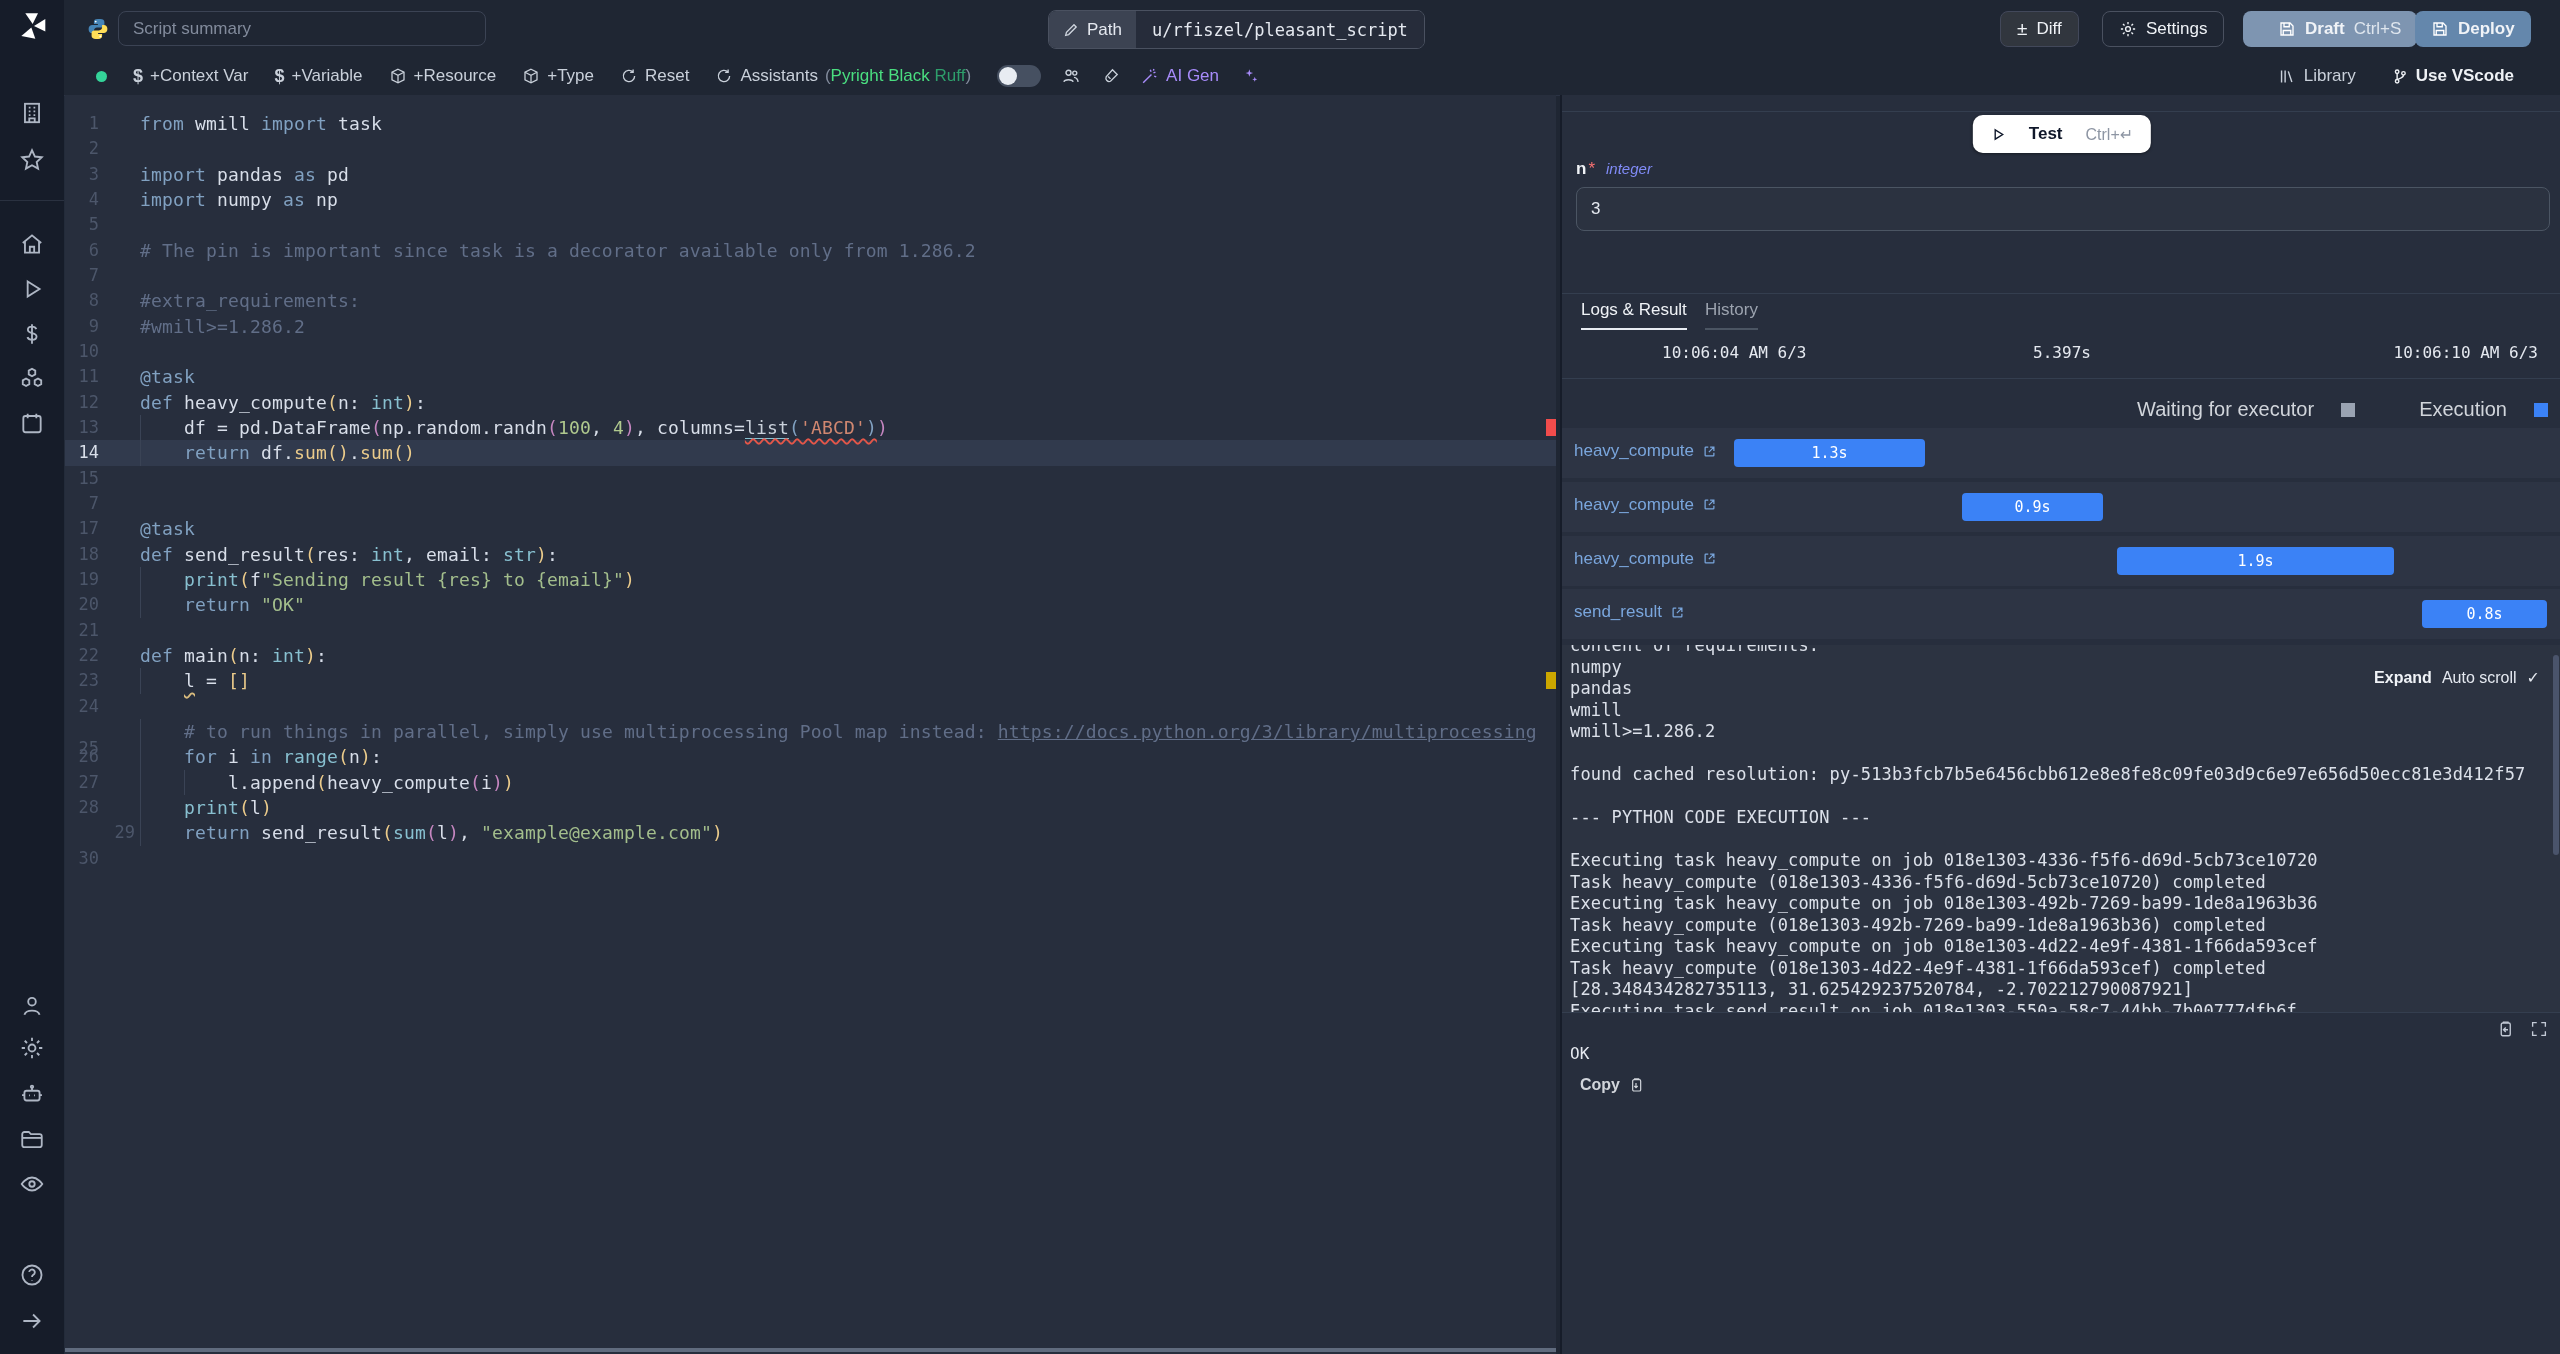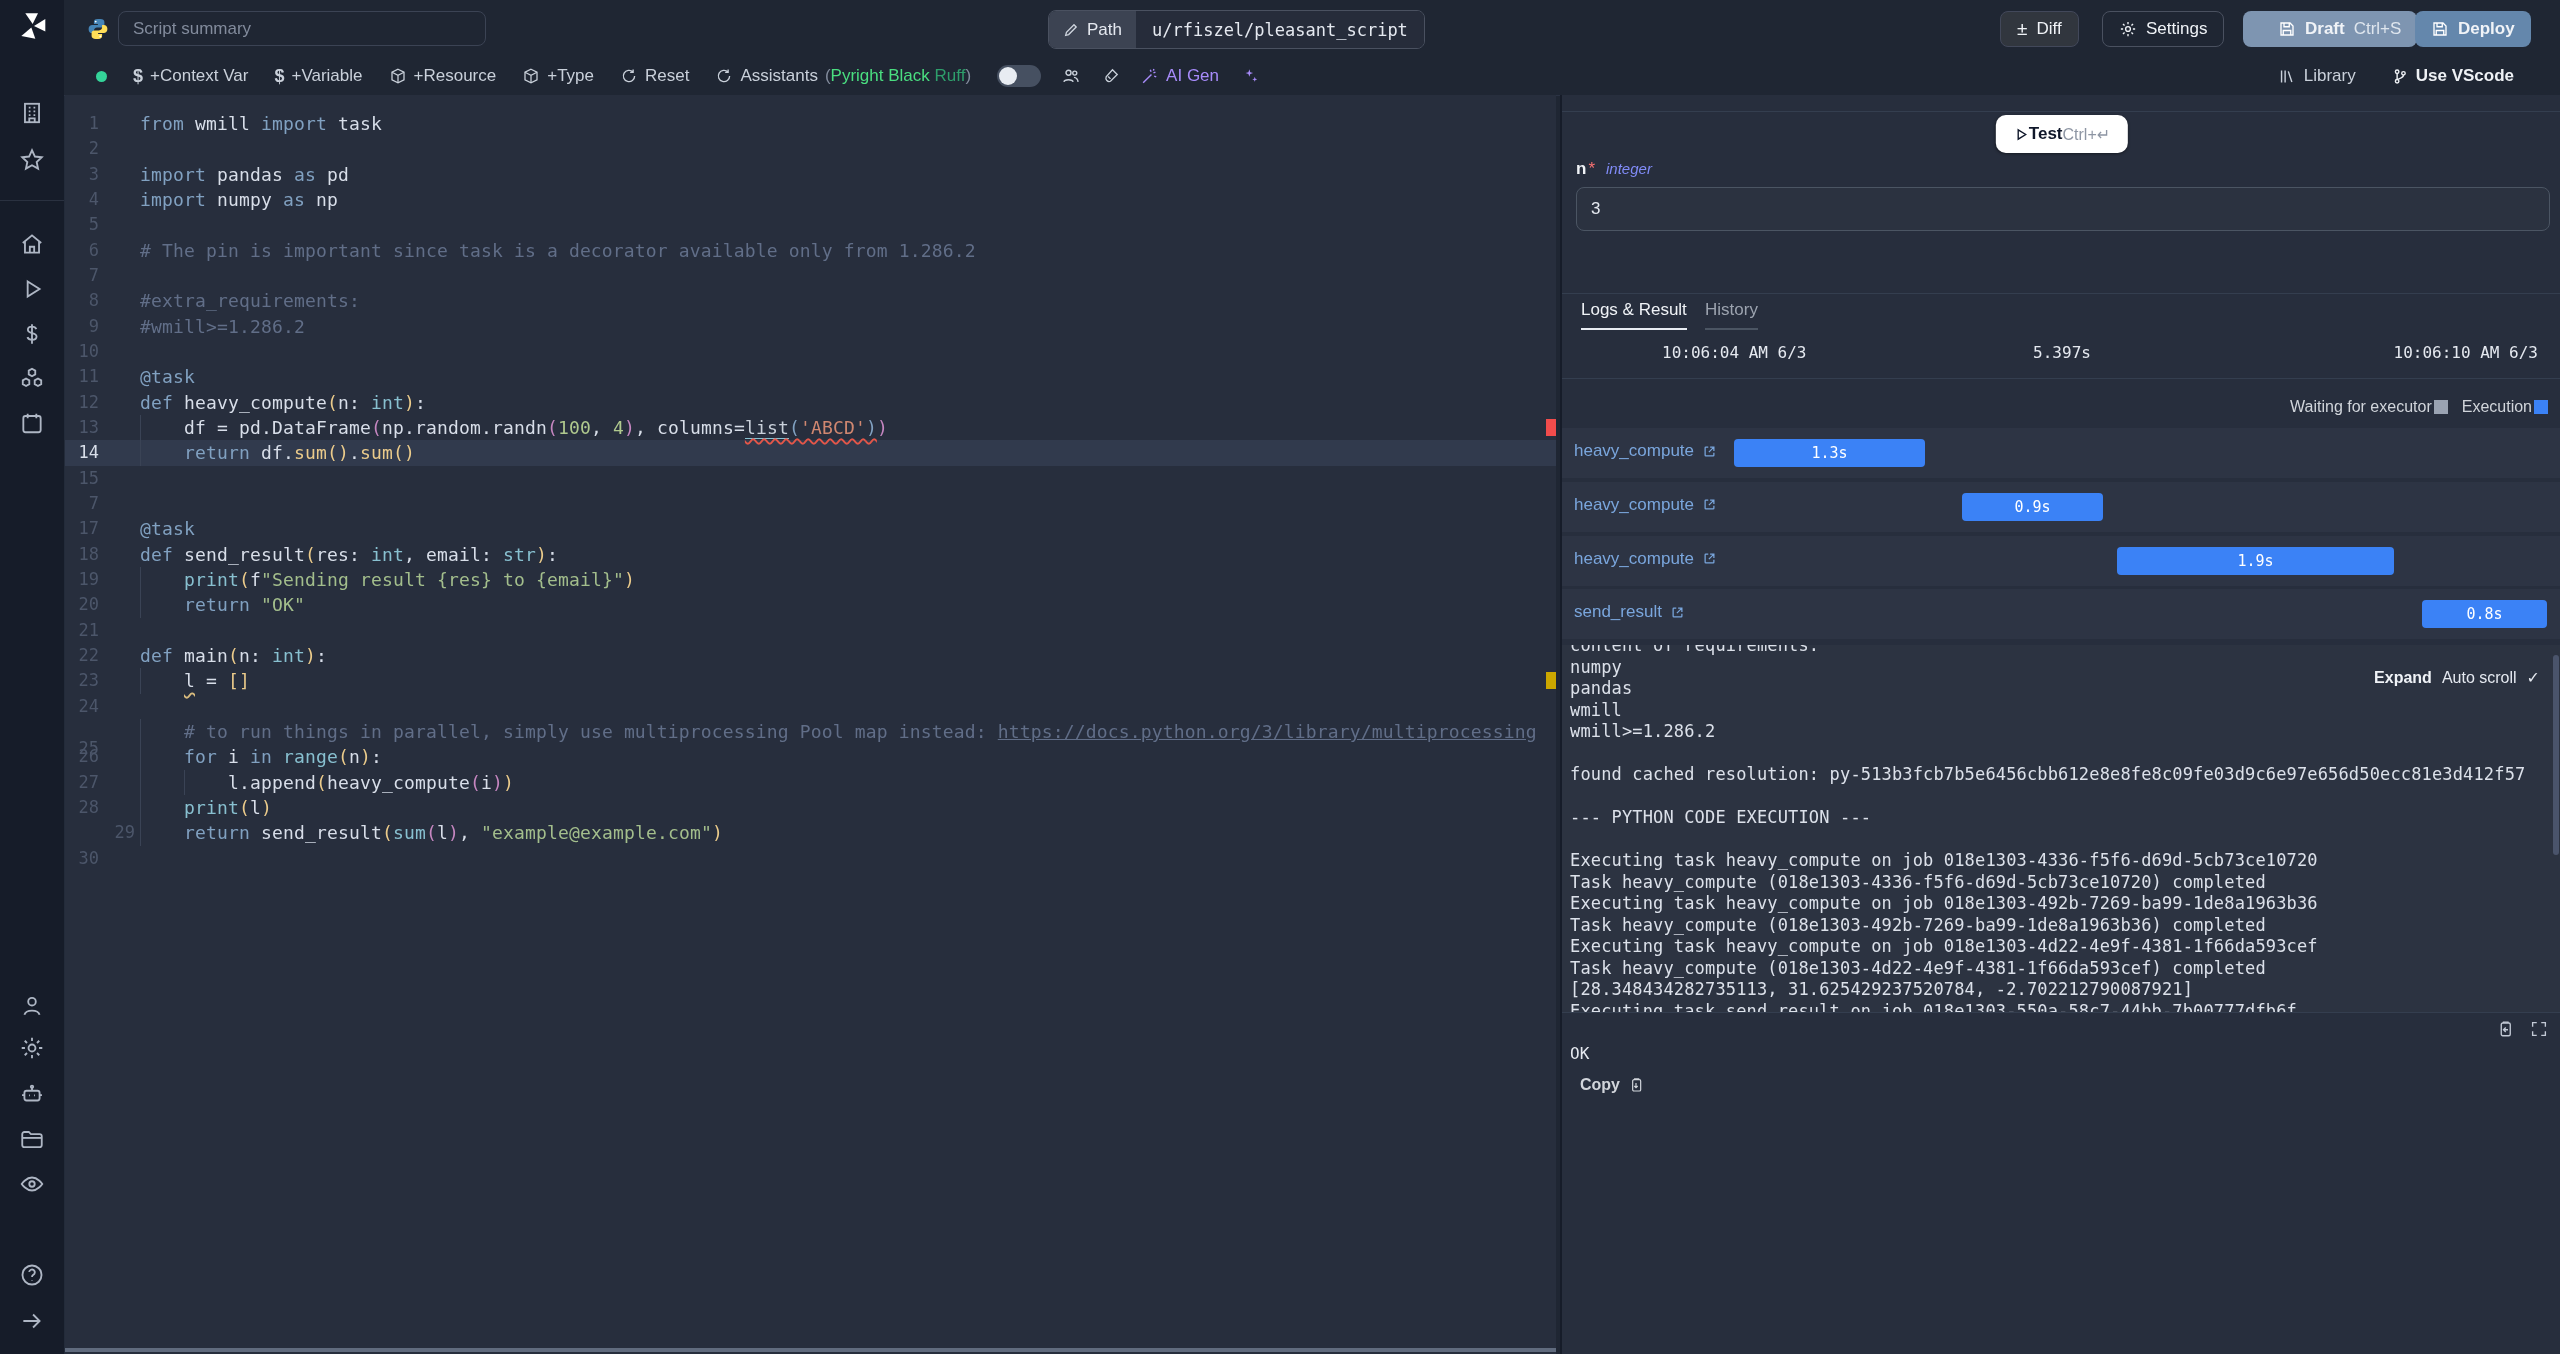--- a/index.html
+++ b/index.html
@@ -58,35 +58,35 @@
   .e{text-decoration:underline wavy #e45649 1.5px;text-underline-offset:4px;}
   .wv{text-decoration:underline wavy #d7ba7d 1.5px;text-underline-offset:5px;}
   .uu{text-decoration:underline;}
   .lk{border-bottom:1.5px solid #88c0d0;}
   .marker{position:absolute;left:1481px;width:10px;height:17px;}
   #hsb{left:0;top:1253px;width:1491px;height:4px;background:#6b7689;opacity:.85;}
   
   #panel{left:1560px;top:95px;width:1000px;height:1259px;background:#272e3d;border-left:2px solid #161c29;}
   .pline{position:absolute;left:0;width:1000px;height:1px;background:#343e4f;}
   #testbtn{left:50%;transform:translateX(-50%);top:20px;height:38px;background:#ffffff;border-radius:10px;
-           display:flex;align-items:center;gap:0;padding:0 18px;cursor:pointer;box-shadow:0 1px 3px rgba(0,0,0,.4);}
+           display:flex;align-items:center;gap:23px;padding:0 18px;cursor:pointer;box-shadow:0 1px 3px rgba(0,0,0,.4);}
   #testbtn .tl{color:#0f172a;font-weight:bold;font-size:17px;}
   #testbtn .ts{color:#8d95a3;font-size:16px;}
   #arg-label{left:14px;top:64px;font-size:17px;display:flex;align-items:baseline;gap:2px;}
   #arg-label .nm{color:#f0f3f7;font-weight:bold;}
   #arg-label .req{color:#f87171;}
   #arg-label .ty{color:#818cf8;font-style:italic;font-size:15px;margin-left:9px;}
   #arg-input{left:14px;top:92px;width:944px;height:42px;background:#2b3240;border:1px solid #4b5563;border-radius:8px;
              color:#e5e9f0;font-size:17px;padding:0 14px;outline:none;}
   .tab{position:absolute;top:205px;font-size:17px;cursor:pointer;padding-bottom:8px;}
   #tab-logs{left:19px;color:#f0f3f7;border-bottom:2px solid #e8ecf2;}
   #tab-history{left:143px;color:#9ca3af;border-bottom:2px solid #4b5563;}
   .runtime{position:absolute;top:248px;font-family:"DejaVu Sans Mono",monospace;font-size:16px;color:#e5e9f0;}
-  #legend{left:0;top:303px;width:986px;display:flex;justify-content:flex-end;align-items:center;gap:2px;
-          font-size:16px;color:#d1d5db;}
+  #legend{left:0;top:303px;width:986px;display:flex;justify-content:flex-end;align-items:center;gap:27px;
+          font-size:20px;color:#d1d5db;}
   .lsq{width:14px;height:14px;display:inline-block;}
   #legend .sep{width:10px;}
   #rows{left:0;top:333px;width:1000px;}
   .trow{position:absolute;left:0;width:1000px;height:50px;background:#2d3444;}
   .trow .lbl{position:absolute;left:12px;top:13px;display:flex;align-items:center;gap:8px;
              color:#7aa6dd;font-size:17px;cursor:pointer;}
   .bar{position:absolute;top:11px;height:28px;background:#3b82f6;border-radius:4px;display:flex;
        align-items:center;justify-content:center;color:#fff;font-family:"DejaVu Sans Mono",monospace;font-size:15px;}
   #logbox{left:0;top:550px;width:1000px;height:367px;background:#2c3341;overflow:hidden;}
   #logpre{position:absolute;left:8px;top:-10px;margin:0;font-family:"DejaVu Sans Mono",monospace;

